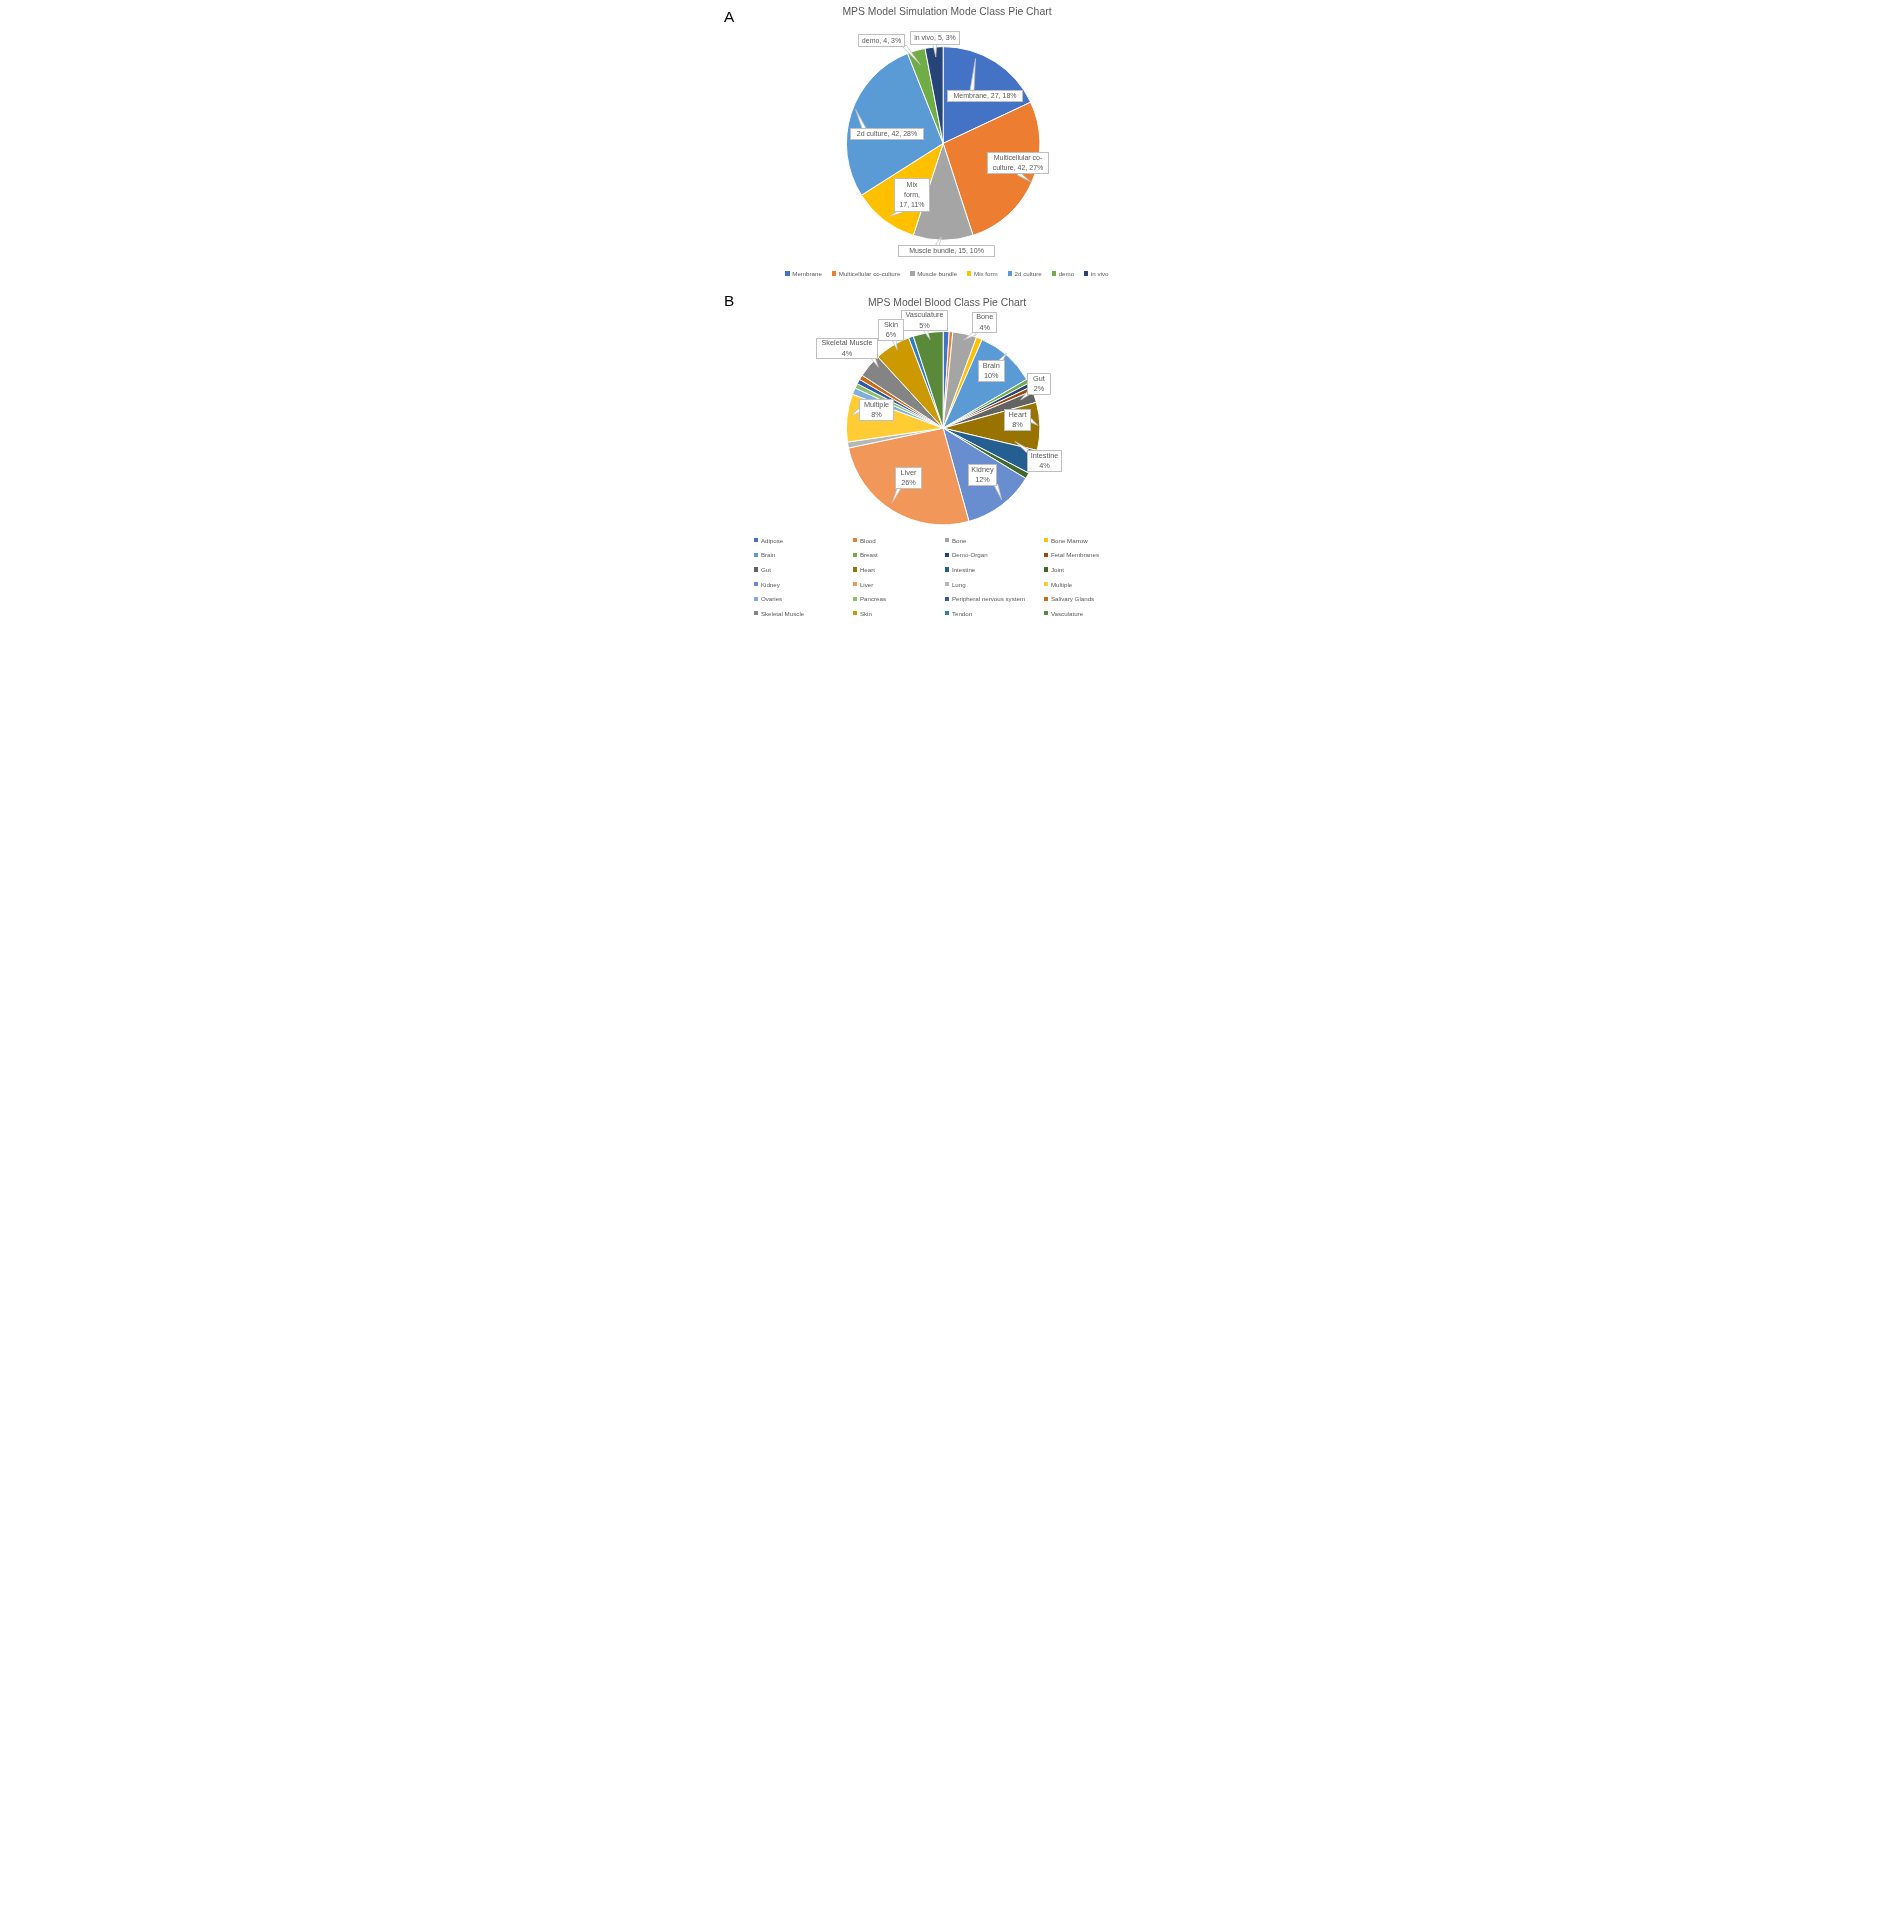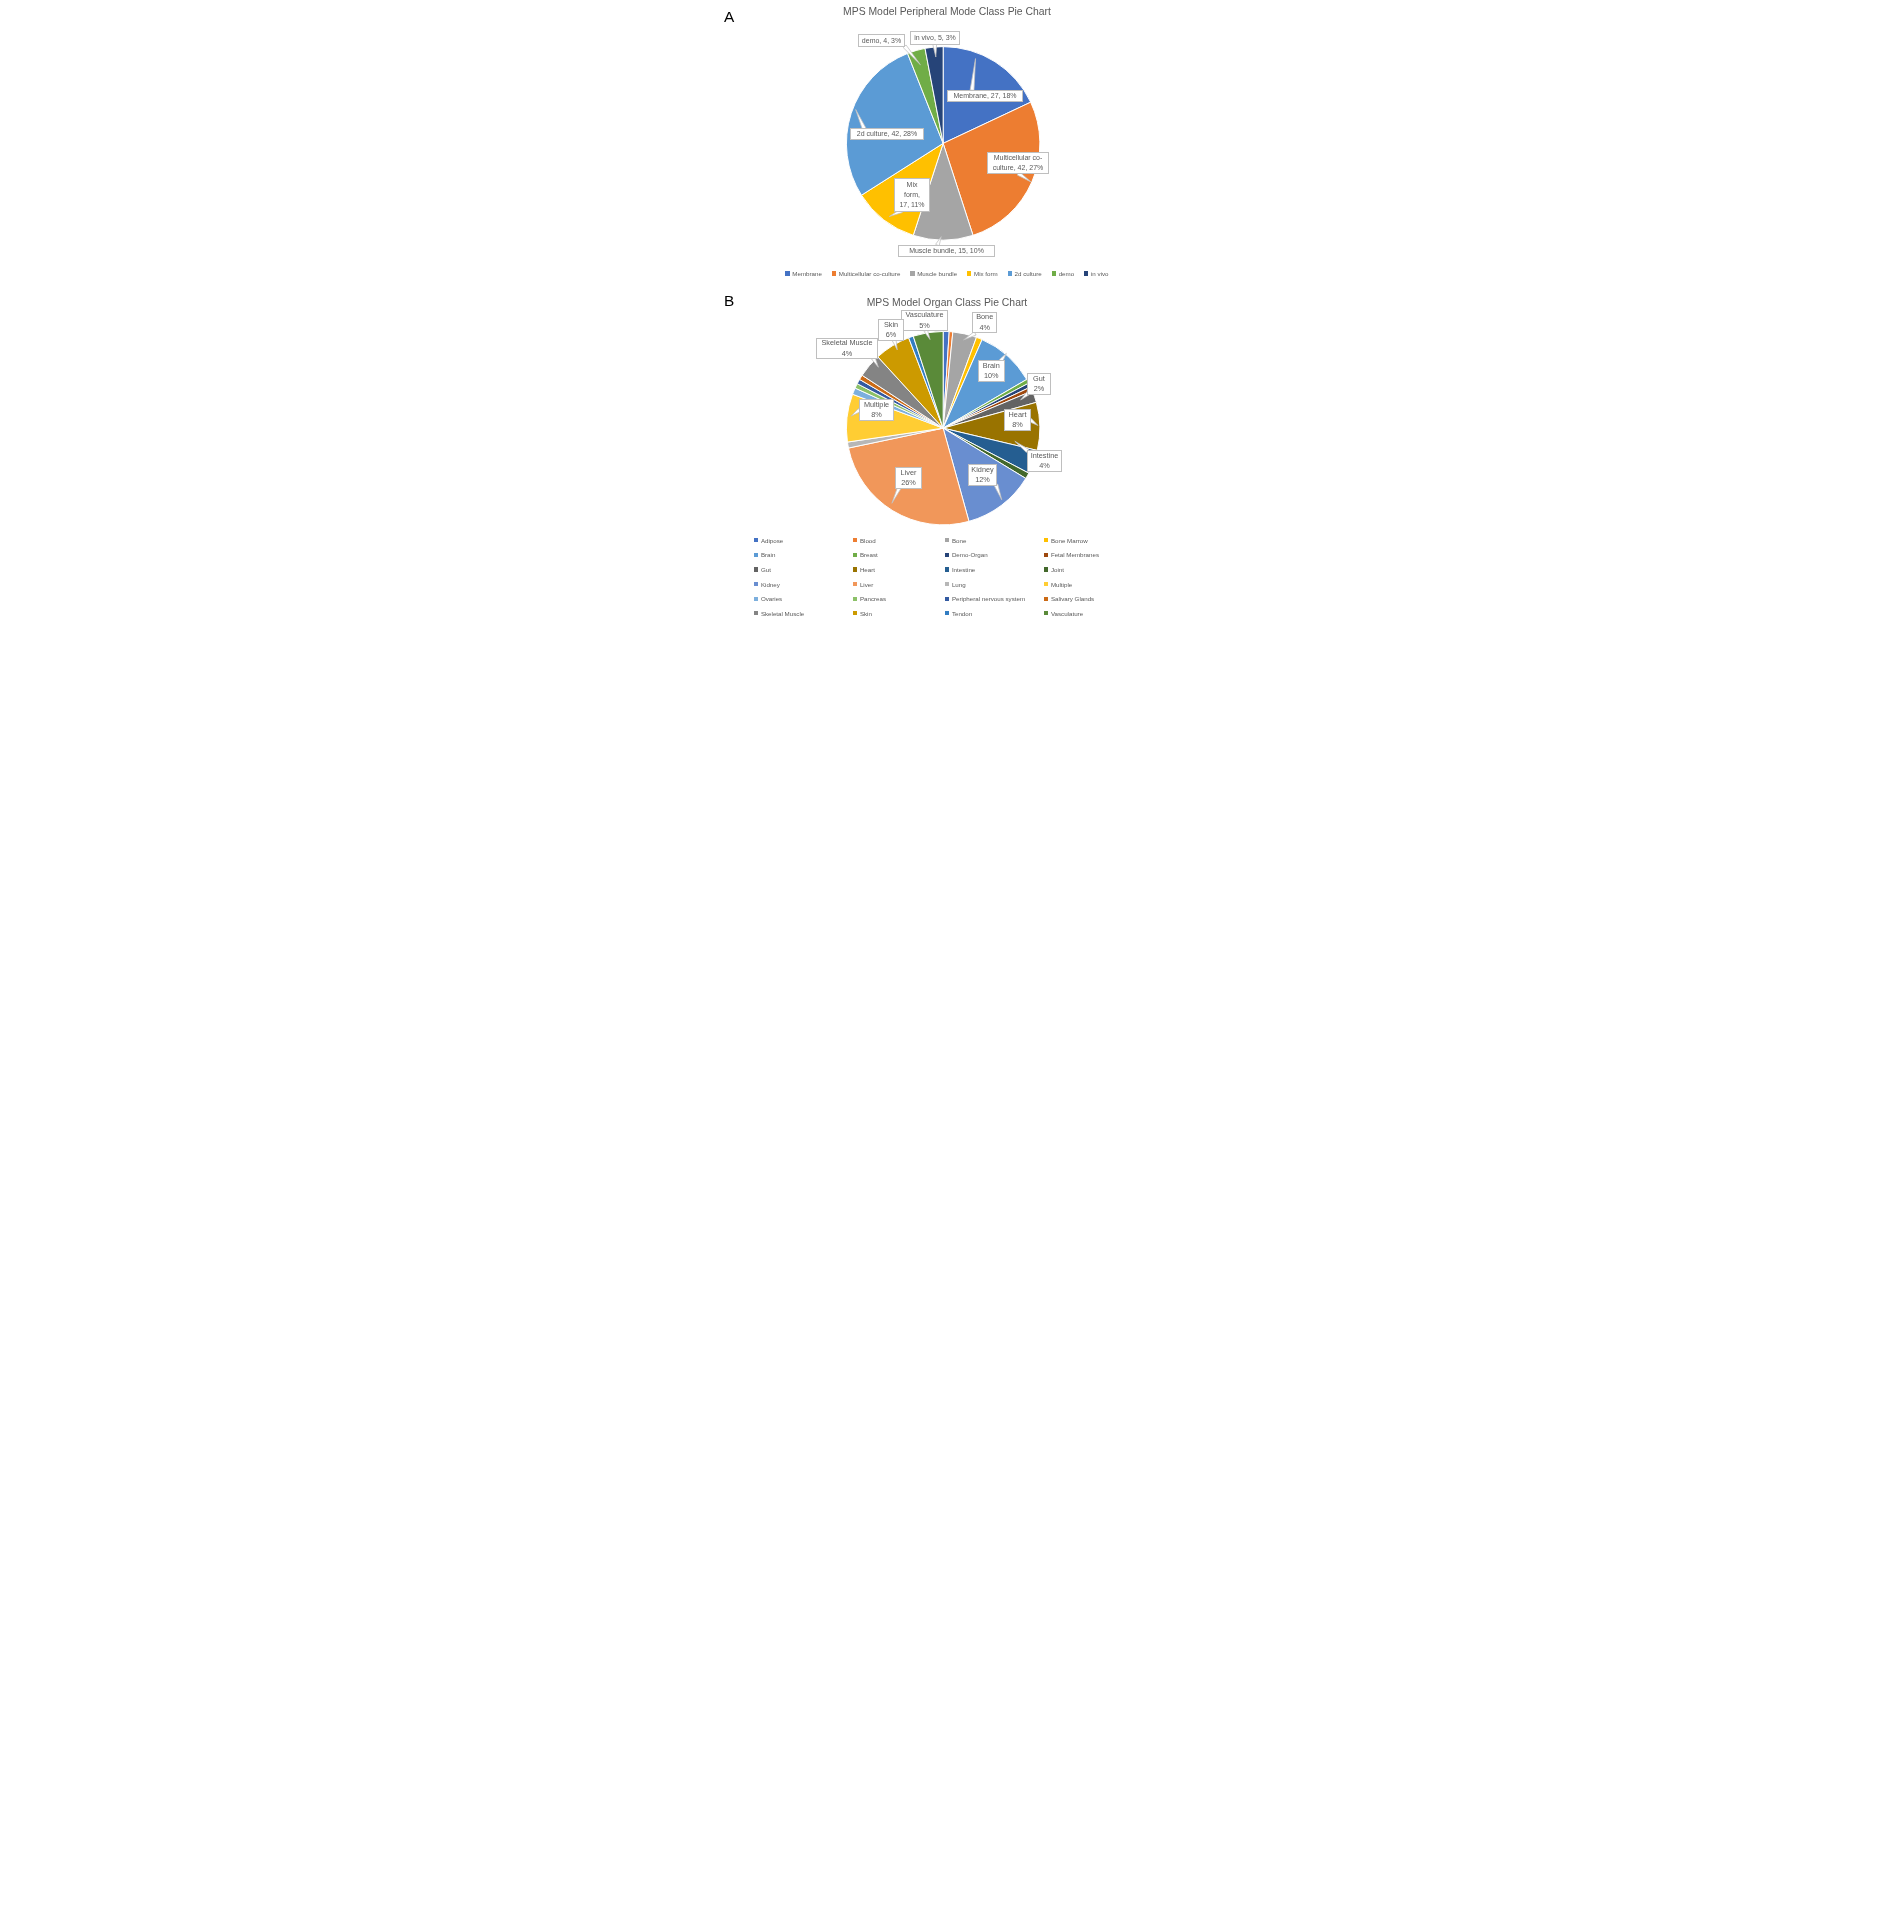--- a/index.html
+++ b/index.html
@@ -130,21 +130,21 @@
       <polygon points="759.0252791867669,938.9659951902493 769,917 750.9747208132331,933.0340048097507" fill="#ffffff" stroke="#BFBFBF" stroke-width="2"></polygon>
       <polygon points="822.6551763418878,1016.2835292687641 806,1038 829.3448236581122,1023.7164707312359" fill="#ffffff" stroke="#BFBFBF" stroke-width="2"></polygon>
       <polygon points="828.1326882781833,1094.0961596025952 851,1104 833.8673117218167,1085.9038403974048" fill="#ffffff" stroke="#BFBFBF" stroke-width="2"></polygon>
       <polygon points="385.0591415116248,1059.956319578484 366,1080 390.9408584883752,1068.043680421516" fill="#ffffff" stroke="#BFBFBF" stroke-width="2"></polygon>
       <polygon points="827.0192884399773,1166.0145392592299 791,1145 820.9807115600227,1173.9854607407701" fill="#ffffff" stroke="#BFBFBF" stroke-width="2"></polygon>
       <polygon points="737.3332719689847,1259.7948953965442 757,1297 746.6667280310153,1256.2051046034558" fill="#ffffff" stroke="#BFBFBF" stroke-width="2"></polygon>
       <polygon points="487.48569740588033,1261.8503320980383 472,1306 496.51430259411967,1266.1496679019617" fill="#ffffff" stroke="#BFBFBF" stroke-width="2"></polygon>
     </svg>
 
   <div class="panel-letter" style="left:14px;top:8.5px;">A</div>
-  <div class="chart-title" style="top:6.2px;">MPS Model Peripheral Mode Class Pie Chart</div>
+  <div class="chart-title" style="top:6.2px;">MPS Model Simulation Mode Class Pie Chart</div>
 
   <div class="callout a" style="left:148px;top:34px;width:47px;height:13px;">demo, 4, 3%</div>
   <div class="callout a" style="left:200px;top:31px;width:50px;height:14px;">in vivo, 5, 3%</div>
   <div class="callout a" style="left:237px;top:90px;width:76px;height:12.3px;">Membrane, 27, 18%</div>
   <div class="callout a" style="left:277px;top:152px;width:62px;height:22.3px;">Multicellular co-
 culture, 42, 27%</div>
   <div class="callout a" style="left:184px;top:178px;width:36px;height:34px;">Mix
 form,
 17, 11%</div>
   <div class="callout a" style="left:140px;top:128px;width:74px;height:12.3px;">2d culture, 42, 28%</div>
@@ -175,21 +175,21 @@
         <span class="legend-swatch" style="background: rgb(112, 173, 71);"></span>
         <span>demo</span>
       </div>
       <div class="legend-item">
         <span class="legend-swatch" style="background: rgb(38, 68, 120);"></span>
         <span>in vivo</span>
       </div>
     </div>
 
   <div class="panel-letter" style="left:14px;top:293px;">B</div>
-  <div class="chart-title" style="top:297px;">MPS Model Organ Class Pie Chart</div>
+  <div class="chart-title" style="top:297px;">MPS Model Blood Class Pie Chart</div>
 
   <div class="callout b" style="left:191px;top:310px;width:47px;height:21px;">Vasculature
 5%</div>
   <div class="callout b" style="left:262px;top:312px;width:25.4px;height:21px;">Bone
 4%</div>
   <div class="callout b" style="left:168px;top:319px;width:26px;height:21.6px;">Skin
 6%</div>
   <div class="callout b" style="left:106px;top:338px;width:62px;height:21px;">Skeletal Muscle
 4%</div>
   <div class="callout b" style="left:268px;top:360px;width:26.6px;height:21.6px;">Brain

